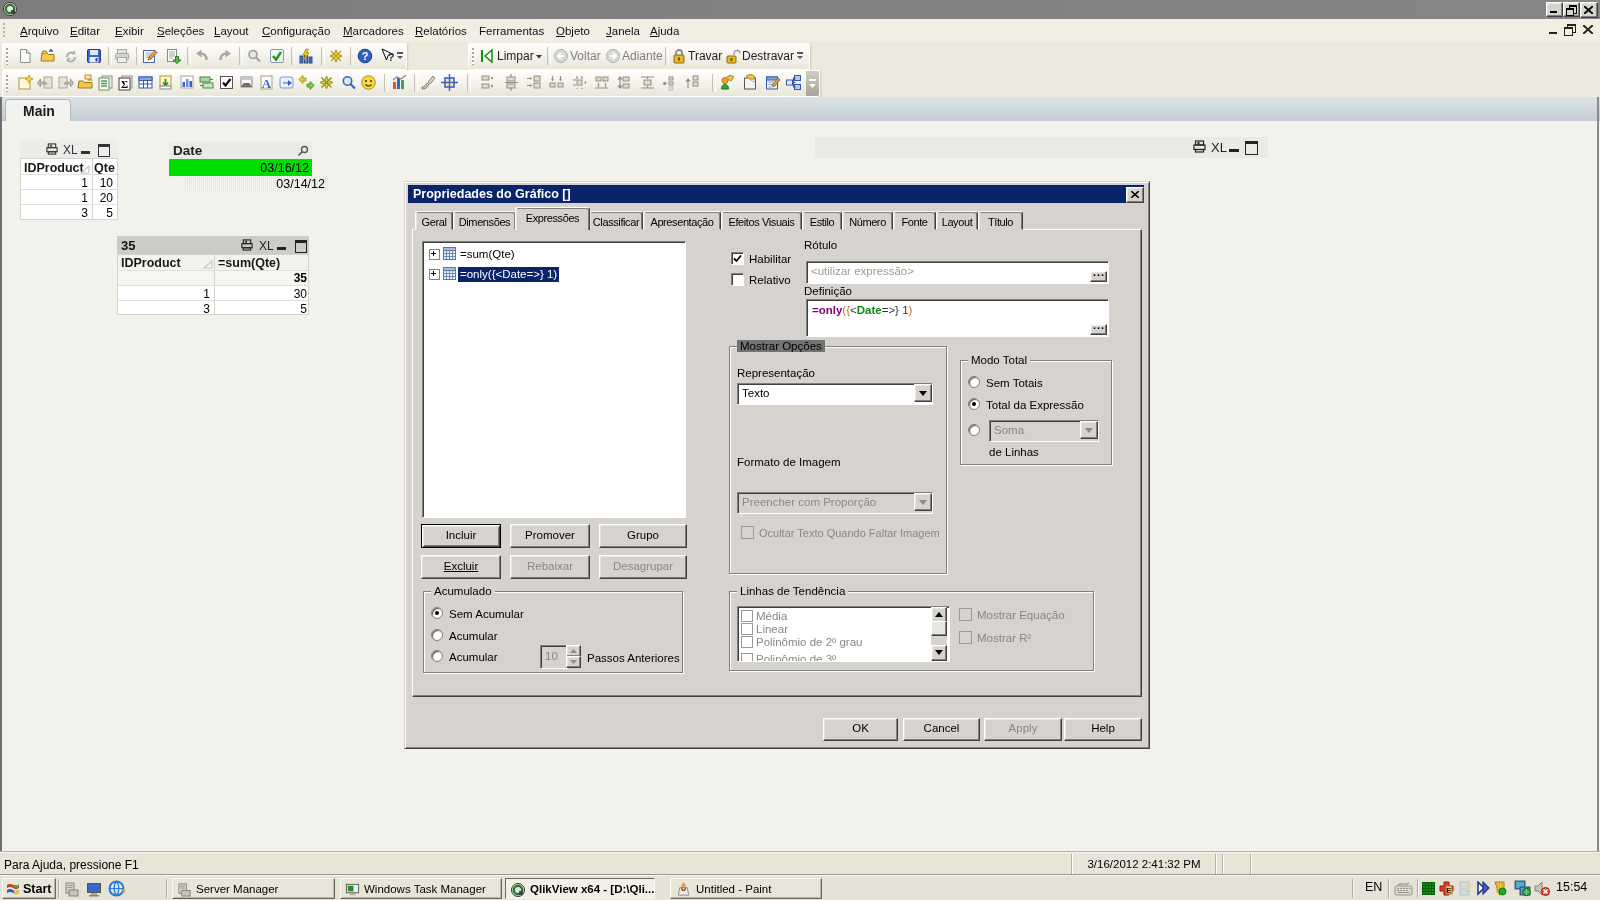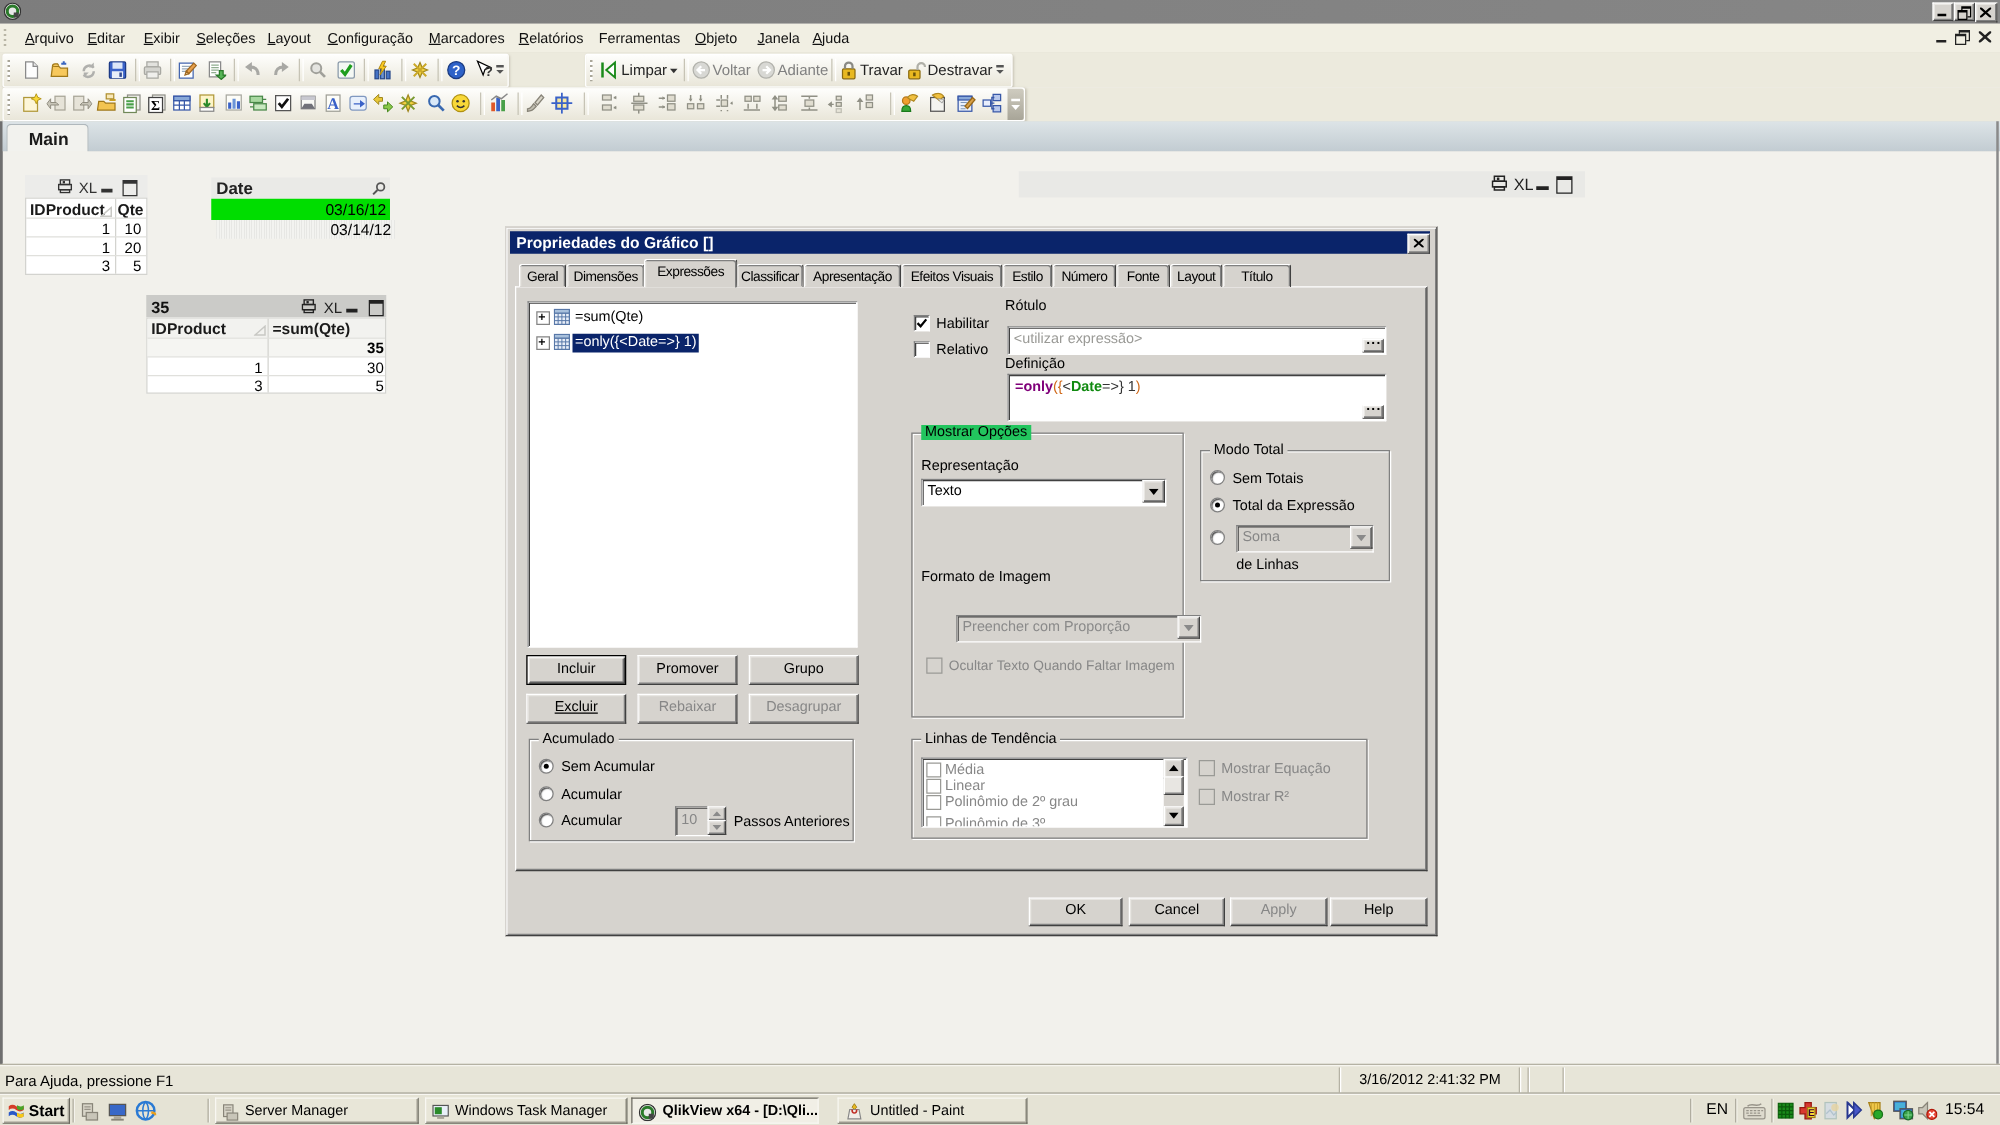--- a/index.html
+++ b/index.html
@@ -456,21 +456,21 @@
   <div class="abs" style="left:0;top:0;width:143px;height:17px;background:#eaeae7;">
     <div class="abs bold" style="left:4px;top:1px;font-size:13.5px;color:#222;">Date</div>
     <svg class="abs" style="left:128px;top:3px" width="12" height="12" viewBox="0 0 12 12">
         <circle cx="7.5" cy="4.5" r="3" fill="none" stroke="#555" stroke-width="1.4"></circle>
         <path d="M5 7L1.5 10.5" stroke="#555" stroke-width="1.6"></path>
       </svg>
   </div>
   <div class="abs" style="left:0;top:17px;width:143px;height:17px;background:#00dd00;">
     <div class="abs" style="right:3px;top:2px;font-size:12.5px;color:#000;">03/16/12</div>
   </div>
-  <div class="abs" style="left:4px;top:34px;width:143px;height:15px;background:repeating-linear-gradient(90deg,#e7e7e4 0 1px,#f3f3f0 1px 2px);">
+  <div class="abs" style="left:16px;top:34px;width:143px;height:15px;background:repeating-linear-gradient(90deg,#e7e7e4 0 1px,#f3f3f0 1px 2px);">
     <div class="abs" style="right:3px;top:1px;font-size:12.5px;color:#000;">03/14/12</div>
   </div>
 </div>
 
 <div class="abs" style="left:117px;top:236px;width:192px;height:78px;">
   <div class="abs" style="left:0;top:0;width:192px;height:18px;background:#cbcbc8;">
     <div class="abs bold" style="left:4px;top:2px;font-size:13px;color:#111;">35</div>
     <svg class="abs" style="left:124px;top:3px" width="12" height="12" viewBox="0 0 13 13">
         <rect x="2.5" y="1" width="8" height="4" fill="none" stroke="#222" stroke-width="1.2"></rect>
         <rect x="1" y="5" width="11" height="4.5" fill="none" stroke="#222" stroke-width="1.2"></rect>
@@ -514,21 +514,21 @@
 
   <div class="tab abs" style="left:10px;top:29px;width:38px;">Geral</div>
   <div class="tab abs" style="left:48px;top:29px;width:63px;">Dimensões</div>
   <div class="tab abs" style="left:184px;top:29px;width:54px;">Classificar</div>
   <div class="tab abs" style="left:238px;top:29px;width:78px;">Apresentação</div>
   <div class="tab abs" style="left:316px;top:29px;width:81px;">Efeitos Visuais</div>
   <div class="tab abs" style="left:397px;top:29px;width:40px;">Estilo</div>
   <div class="tab abs" style="left:437px;top:29px;width:51px;">Número</div>
   <div class="tab abs" style="left:488px;top:29px;width:43px;">Fonte</div>
   <div class="tab abs" style="left:531px;top:29px;width:42px;">Layout</div>
-  <div class="tab abs" style="left:573px;top:29px;width:55px;">Título</div>
+  <div class="tab abs" style="left:573px;top:29px;width:45px;">Título</div>
   <div class="tab abs tabactive" style="left:110px;top:25px;width:75px;">Expressões</div>
 
   <div class="abs" style="left:7px;top:47px;width:728px;height:466px;background:#d6d3ce;border:1px solid;border-color:#ffffff #404040 #404040 #ffffff;box-shadow:inset -1px -1px 0 #808080;z-index:1;"></div>
   <div class="abs" style="left:8px;top:48px;width:726px;height:464px;z-index:2;">
 
     <div class="abs sunk" style="left:9px;top:11px;width:262px;height:275px;">
       <div class="abs" style="left:6px;top:7px;width:9px;height:9px;border:1px solid #848484;background:#fff;">
           <div class="abs" style="left:1px;top:3px;width:5px;height:1px;background:#000;"></div>
           <div class="abs" style="left:3px;top:1px;width:1px;height:5px;background:#000;"></div>
         </div>
@@ -568,32 +568,32 @@
     </div>
     <div class="abs" style="left:391px;top:55px;">Definição</div>
     <div class="abs sunk" style="left:393px;top:69px;width:301px;height:36px;">
       <div class="abs" style="left:5px;top:4px;font-size:11.5px;"><span style="color:#80007a;font-weight:bold;">=only</span><span style="color:#d06818;">({</span><span style="color:#333;">&lt;</span><span style="color:#108a10;font-weight:bold;">Date</span><span style="color:#333;">=&gt;} 1</span><span style="color:#d06818;">)</span></div>
       <div class="abs btn" style="left:283px;top:24px;width:15px;height:9px;">
           <div class="abs bold" style="left:2px;top:-6px;font-size:11px;letter-spacing:1px;">...</div>
         </div>
     </div>
 
     <div class="abs gb" style="left:316px;top:116px;width:216px;height:226px;"></div>
-    <div class="abs" style="left:324px;top:110px;background:#22c55e;padding:0 3px;">Mostrar Opções</div>
+    <div class="abs" style="left:324px;top:110px;background:#737373;padding:0 3px;">Mostrar Opções</div>
     <div class="abs" style="left:324px;top:137px;">Representação</div>
     <div class="abs sunk" style="left:324px;top:153px;width:194px;height:20px;">
       <div class="abs" style="left:4px;top:3px;">Texto</div>
       <div class="abs btn" style="left:176px;top:0px;width:16px;height:16px;">
           <svg class="abs" style="left:4px;top:6px" width="8" height="5" viewBox="0 0 8 5">
             <path d="M0 0h8L4 5z" fill="#000"></path>
           </svg>
         </div>
     </div>
     <div class="abs" style="left:324px;top:226px;">Formato de Imagem</div>
-    <div class="abs sunkd" style="left:324px;top:262px;width:194px;height:20px;margin-left:28px;">
+    <div class="abs sunkd" style="left:324px;top:262px;width:194px;height:20px;">
       <div class="abs dis" style="left:4px;top:3px;color:#8a8a8a;">Preencher com Proporção</div>
       <div class="abs btn" style="left:176px;top:0px;width:16px;height:16px;">
           <svg class="abs" style="left:4px;top:6px" width="8" height="5" viewBox="0 0 8 5">
             <path d="M0 0h8L4 5z" fill="#8a8a8a"></path>
           </svg>
         </div>
     </div>
     <div class="cb cbd abs" style="left:328px;top:296px;"></div>
     <div class="abs dis" style="left:346px;top:297px;font-size:11px;">Ocultar Texto Quando Faltar Imagem</div>
 

